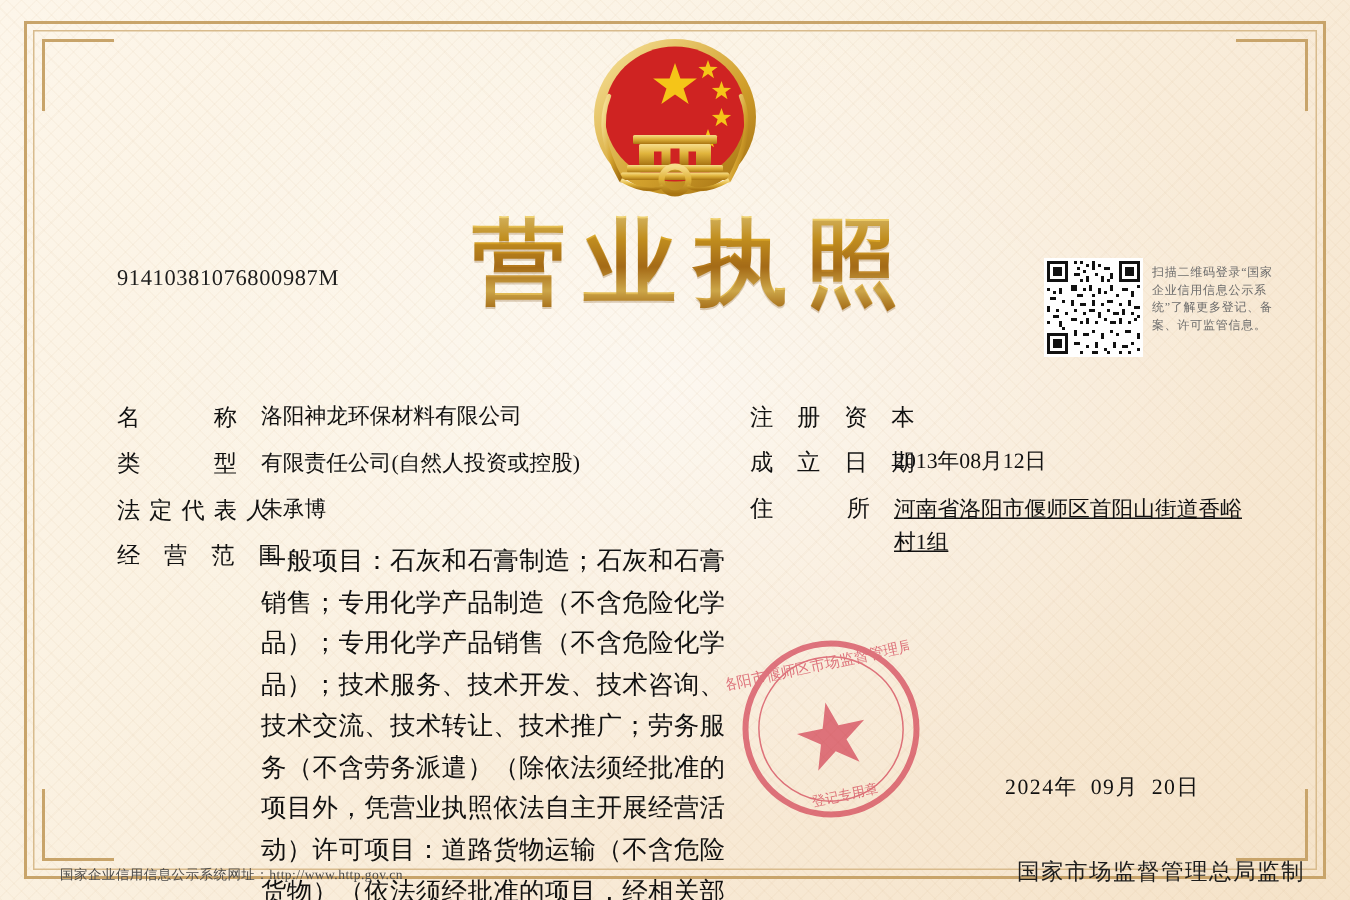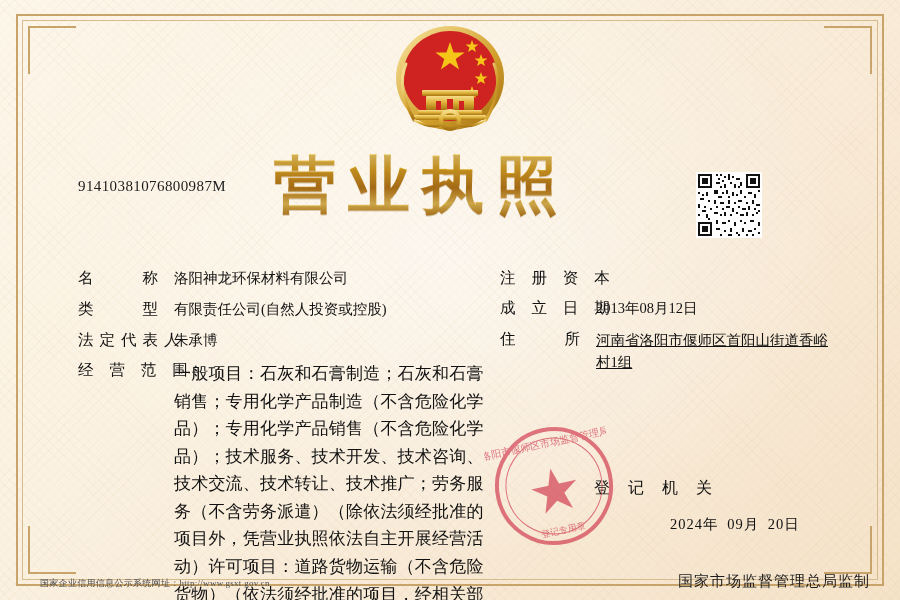--- a/index.html
+++ b/index.html
@@ -56,23 +56,23 @@
     top: 16px;
     transform: translateX(-50%);
     width: 132px;
     height: 124px;
   }
 
   
   .title {
     position: absolute;
     left: 262px;
-    top: 150px;
+    top: 140px;
     width: 390px;
-    text-align: left;
+    text-align: center;
     font-family: "DejaVu Serif", serif;
     font-size: 62px;
     font-weight: bold;
     letter-spacing: 12px;
     text-indent: 12px;
     color: #b8860b;
     background: linear-gradient(180deg, #f6e08a 0%, #d9a526 28%, #b3761a 55%, #e9c65e 78%, #a8690f 100%);
     -webkit-background-clip: text;
     background-clip: text;
     -webkit-text-fill-color: transparent;
@@ -378,20 +378,21 @@
         <rect x="29" y="28" width="1" height="1"></rect>
           <rect x="31" y="30" width="1" height="1"></rect>
         <rect x="12" y="31" width="1" height="1"></rect>
           <rect x="16" y="31" width="2" height="1"></rect>
           <rect x="21" y="31" width="1" height="1"></rect>
         <rect x="25" y="31" width="1" height="1"></rect>
           <rect x="28" y="31" width="1" height="1"></rect>
       </g>
     </svg>
   </div>
+  <div class="qr-note">扫描二维码登录“国家企业信用信息公示系统”了解更多登记、备案、许可监管信息。</div>
 
   <div class="fields-left">
     <div class="row">
       <div class="lbl">名　　称</div>
       <div class="val">洛阳神龙环保材料有限公司</div>
     </div>
     <div class="row">
       <div class="lbl">类　　型</div>
       <div class="val">有限责任公司(自然人投资或控股)</div>
     </div>
@@ -426,23 +427,22 @@
       <polygon fill="#c8102e" points="62,44 67.4,60.6 84.9,60.6 70.7,70.8 76.1,87.4 62,77.1 47.9,87.4 53.3,70.8 39.1,60.6 56.6,60.6"></polygon>
       <g fill="#c8102e" font-family="Liberation Serif, serif" font-size="10">
         <text x="62" y="22" text-anchor="middle">洛阳市偃师区市场监督管理局</text>
       </g>
       <g fill="#c8102e" font-family="Liberation Serif, serif" font-size="9">
         <text x="62" y="110" text-anchor="middle">登记专用章</text>
       </g>
     </svg>
   </div>
 
-  <div class="registry">登 记 机 关</div>
   <div class="issue-date">
     <span>2024年</span>
     <span>09月</span>
     <span>20日</span>
   </div>
 
-  <div class="footer-left">国家企业信用信息公示系统网址：http://www.gsxt.gov.cn</div>
+  <div class="footer-left">国家企业信用信息公示系统网址：http://www.http.gov.cn</div>
   <div class="footer-right">国家市场监督管理总局监制</div>
 
 </div>
 
 </body></html>

